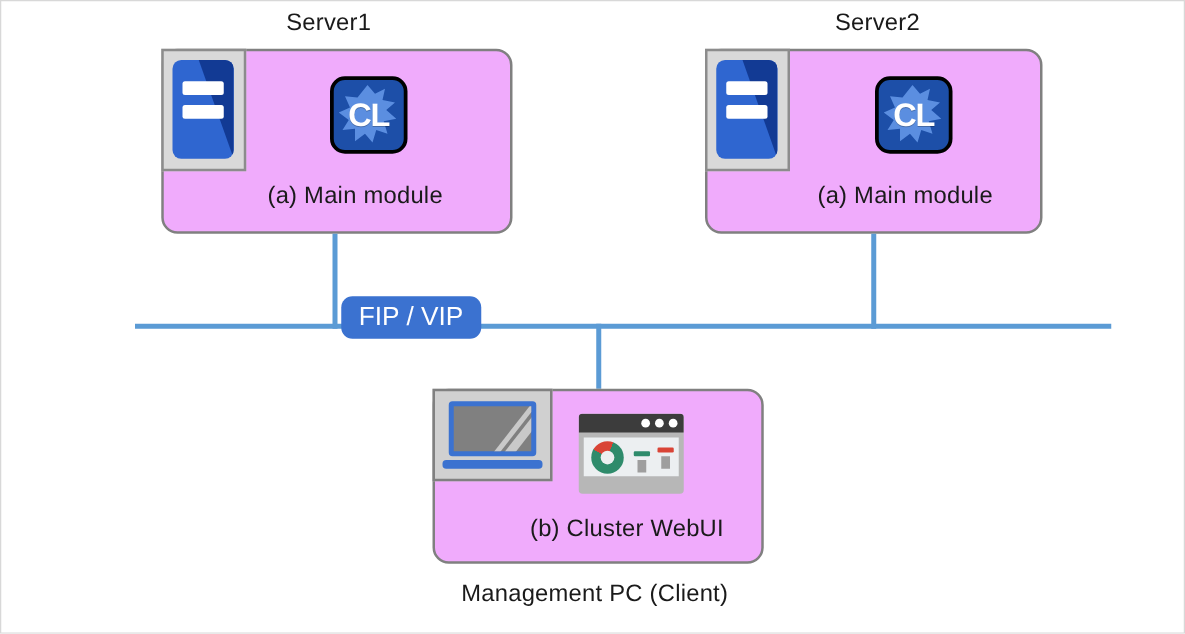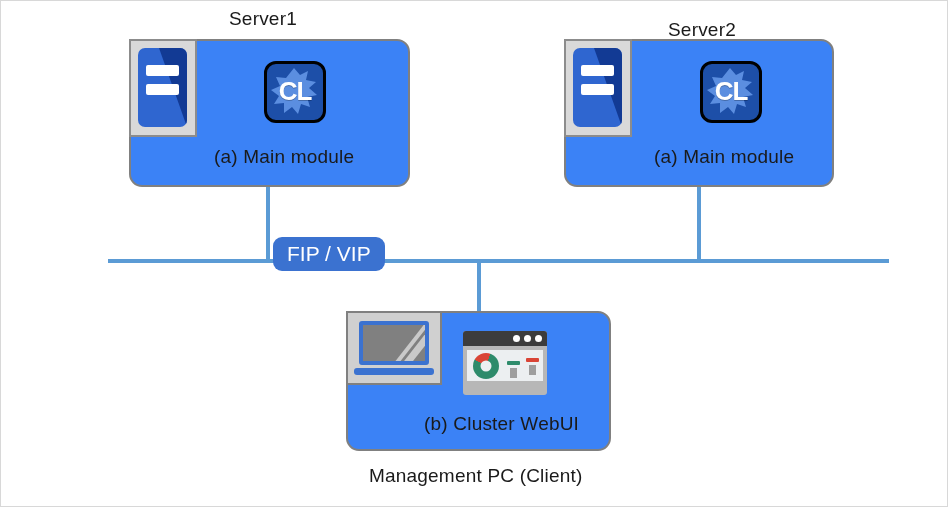--- a/index.html
+++ b/index.html
@@ -27,21 +27,21 @@
     color: #1a1a1a;
     white-space: nowrap;
     letter-spacing: .2px;
   }
 
   
   .node-box {
     position: absolute;
     border: 2.5px solid #808080;
     border-radius: 13px;
-    background: #3b82f6;
+    background: #f0abfc;
     box-sizing: border-box;
   }
 
   
   .server-frame {
     position: absolute;
     width: 68px;
     height: 98px;
     background: #d9d9d9;
     border: 2.5px solid #8c8c8c;
@@ -269,21 +269,21 @@
         <path fill="#5b8ee0" d="M25 2 L31 9 L39 5 L37 14 L47 16 L40 22 L48 29 L38 31 L41 41
                                 L32 38 L29 48 L23 41 L15 47 L15 37 L5 38 L10 30 L2 24
                                 L11 20 L7 11 L17 12 Z"></path>
       </svg>
       <div class="cl-text">CL</div>
     </div>
 
     <div class="caption" style="left:83px; top:105px;">(a) Main module</div>
   </div>
 
-  <div class="caption" style="left:667px; top:18px;">Server2</div>
+  <div class="caption" style="left:667px; top:7px;">Server2</div>
 
   <div class="node-box" style="left:563px; top:38px; width:270px; height:148px;">
 
     <div class="server-frame" style="left:-2.5px; top:-2.5px;">
       <div class="server-body">
         <div class="server-bar b1"></div>
         <div class="server-bar b2"></div>
       </div>
     </div>
 

